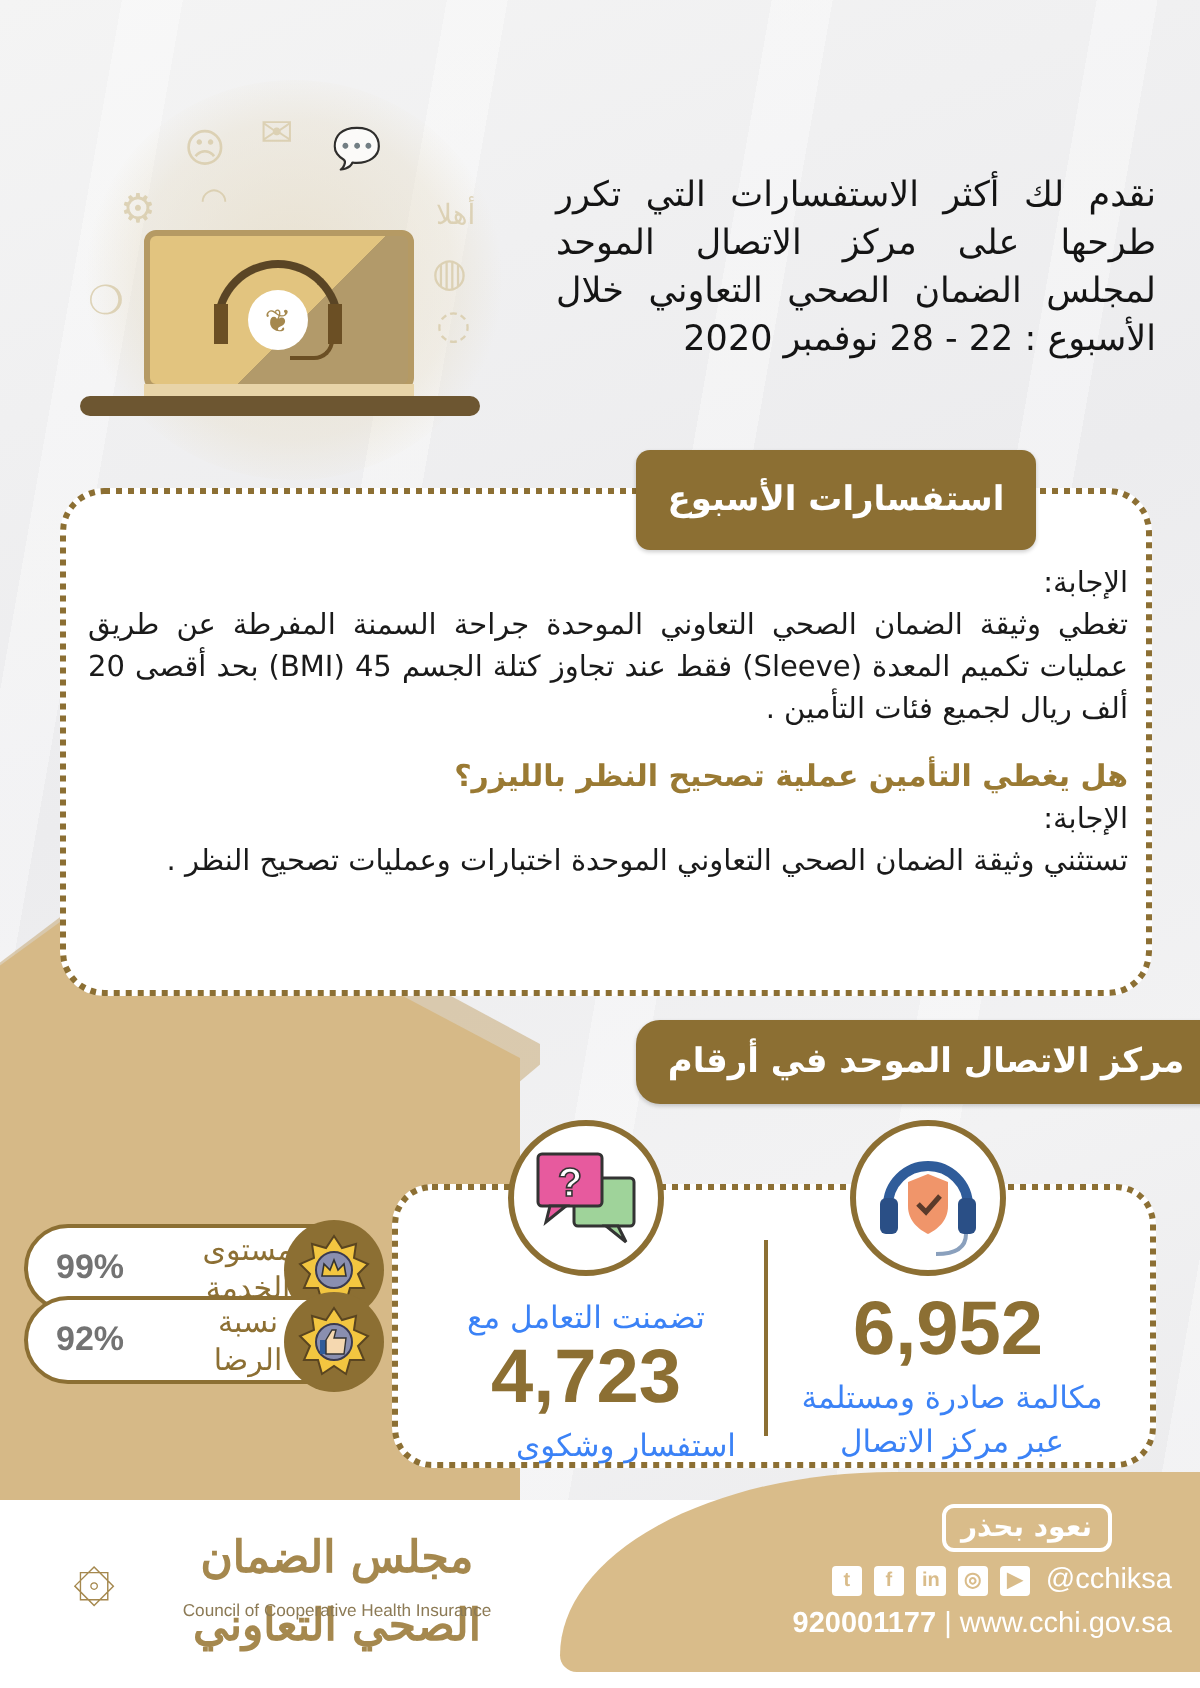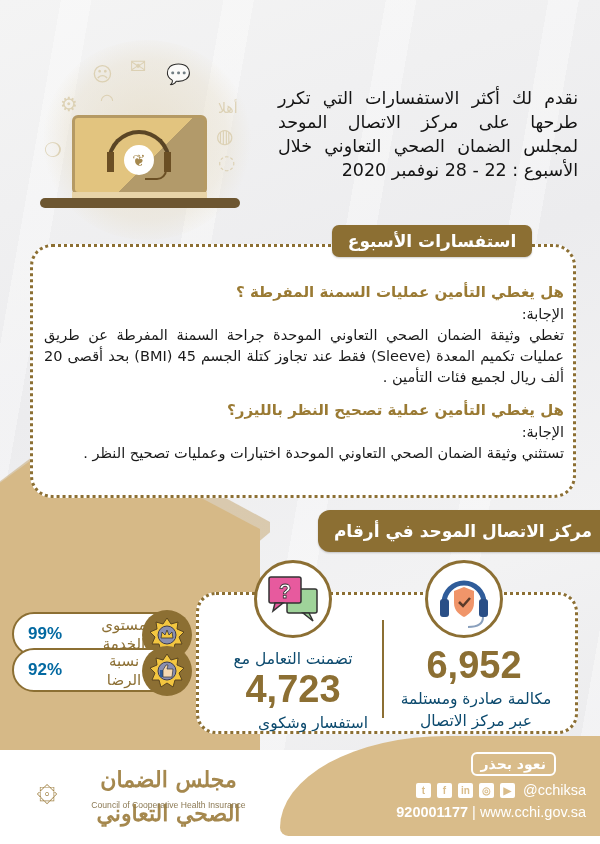--- a/index.html
+++ b/index.html
@@ -90,21 +90,21 @@
   }
 
   
   .tab-pill {
     position: absolute; background: #8c6f33; color: #fff;
     font-weight: bold; font-size: 17px; direction: rtl;
     display: flex; align-items: center; justify-content: center;
     border-radius: 7px;
     box-shadow: 0 1px 2px rgba(0,0,0,.2);
   }
-  .tab-week { left: 332px; top: 225px; width: 200px; height: 32px; }
+  .tab-week { left: 318px; top: 225px; width: 200px; height: 50px; }
   .tab-numbers {
     left: 318px; top: 510px; width: 290px; height: 42px;
     border-radius: 12px 0 0 12px; justify-content: center;
   }
 
   
   .faq-card {
     position: absolute; left: 30px; top: 244px; width: 546px; height: 254px;
     background: #fff; border: 3px dotted #8c6f33; border-radius: 22px;
   }
@@ -129,32 +129,32 @@
     position: absolute; width: 78px; height: 78px; border-radius: 50%;
     border: 3px solid #8c6f33; background: #fff;
   }
   .icon-headset-circle { left: 425px; top: 560px; }
   .icon-chat-circle { left: 254px; top: 560px; }
   .stat-big {
     position: absolute; color: #8c6f33; font-weight: bold; font-size: 38px;
     font-family: "Liberation Sans", sans-serif; text-align: center;
   }
   .stat-text {
-    position: absolute; direction: rtl; text-align: center; font-size: 15.5px; line-height: 22px; color: #0c4a6e;
+    position: absolute; direction: rtl; text-align: center; font-size: 15.5px; line-height: 22px; color: #3b82f6;
   }
 
   
   .rating {
     position: absolute; left: 12px; width: 178px; height: 44px;
     background: #fff; border: 2px solid #8c6f33; border-radius: 22px;
   }
   .rating-1 { top: 612px; } .rating-2 { top: 648px; }
   .rating-value {
     position: absolute; left: 14px; top: 10px; font-weight: bold; font-size: 17px;
-    font-family: "Liberation Sans", sans-serif; color: #0369a1;
+    font-family: "Liberation Sans", sans-serif; color: #737373;
   }
   .rating-label {
     position: absolute; left: 78px; top: 2px; width: 64px; direction: rtl; text-align: center;
     font-size: 15px; line-height: 19px; color: #8c6f33;
   }
   .badge {
     position: absolute; right: -4px; top: -4px; width: 50px; height: 50px; border-radius: 50%;
     background: #8c6f33; display: flex; align-items: center; justify-content: center;
   }
 
@@ -222,21 +222,20 @@
   <div class="laptop-hinge"></div>
   <div class="laptop-base"></div>
 </div>
 
 <p class="intro">نقدم لك أكثر الاستفسارات التي تكرر طرحها على مركز الاتصال الموحد لمجلس الضمان الصحي التعاوني خلال الأسبوع : 22 - 28 نوفمبر 2020</p>
 
 <div class="faq-card"></div>
 <div class="tab-pill tab-week">استفسارات الأسبوع</div>
 <div class="faq-body">
   <div class="faq-item">
-    <div class="faq-q">هل يغطي التأمين عمليات السمنة المفرطة ؟</div>
     <div class="faq-label">الإجابة:</div>
     <div class="faq-a">تغطي وثيقة الضمان الصحي التعاوني الموحدة جراحة السمنة المفرطة عن طريق عمليات تكميم المعدة (Sleeve) فقط عند تجاوز كتلة الجسم 45 (BMI) بحد أقصى 20 ألف ريال لجميع فئات التأمين .</div>
   </div>
   <div class="faq-item">
     <div class="faq-q">هل يغطي التأمين عملية تصحيح النظر بالليزر؟</div>
     <div class="faq-label">الإجابة:</div>
     <div class="faq-a">تستثني وثيقة الضمان الصحي التعاوني الموحدة اختبارات وعمليات تصحيح النظر .</div>
   </div>
 </div>
 

